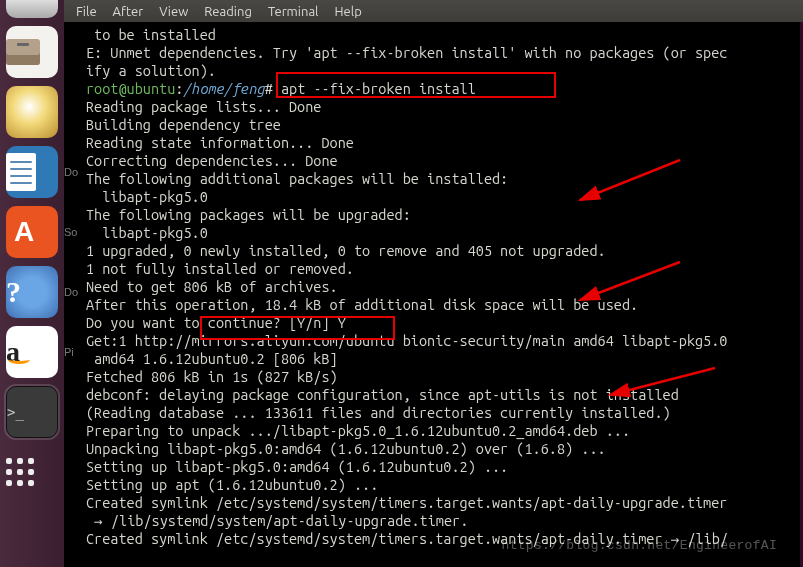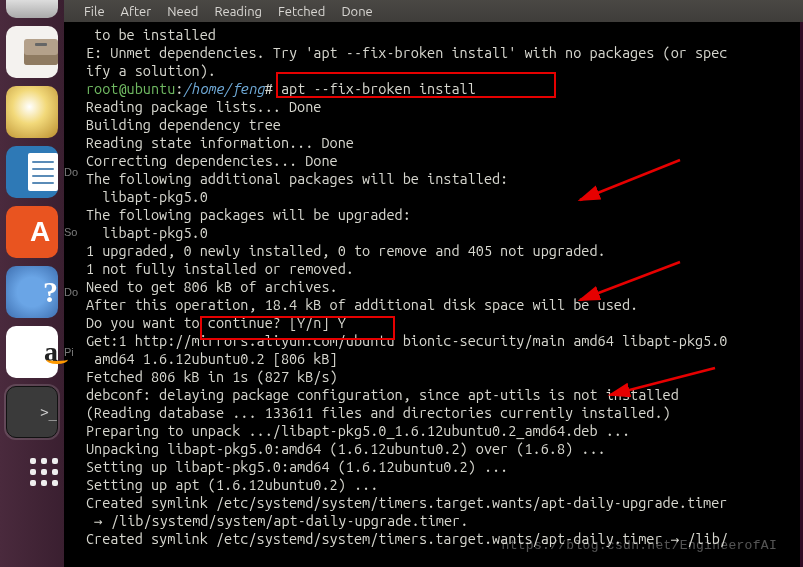--- a/index.html
+++ b/index.html
@@ -23,21 +23,21 @@
     align-items: center;
     padding-top: 0;
     z-index: 5;
   }
   .launcher-item {
     width: 52px; height: 52px;
     margin: 4px 0;
     border-radius: 10px;
     display: flex;
     align-items: center;
-    justify-content: flex-end;
+    justify-content: flex-start;
     font-size: 24px;
     position: relative;
   }
   .li-files   { background: #f4f2ef; }
   .li-rhythm  { background: radial-gradient(circle at 45% 40%, #fff 0%, #f2d97a 40%, #b98d2e 100%); }
   .li-writer  { background: #2e79b6; }
   .li-sw      { background: #e95420; }
   .li-help    { background: radial-gradient(circle, #6aa5e6 40%, #3e6fb0 100%); }
   .li-amazon  { background: #fff; }
   .li-term    { background: #2b2b2b; border:1px solid #111; }
@@ -69,21 +69,21 @@
 
   .menubar {
     position:absolute; left:64px; top:0;
     height:22px;
     width:739px;
     background: linear-gradient(#4a4844,#3f3d3a);
     color:#d9d7d3;
     font-family:"Ubuntu", sans-serif;
     font-size:13px;
     display:flex; align-items:center;
-    padding-left:20px;
+    padding-left:12px;
     gap:16px;
     z-index:4;
   }
   .menubar span{ cursor:default; }
 
   .terminal {
     position:absolute;
     left:64px; top:22px;
     width:736px;
     height:545px;
@@ -165,24 +165,24 @@
         <span></span>
         <span></span>
         <span></span>
     </div>
   </div>
 </div>
 
 <div class="menubar">
   <span>File</span>
   <span>After</span>
-  <span>Need</span>
+  <span>View</span>
   <span>Reading</span>
-  <span>Fetched</span>
-  <span>Done</span>
+  <span>Terminal</span>
+  <span>Help</span>
 </div>
 
 <div class="terminal" id="terminal"><span class="line"> to be installed</span><span class="line">E: Unmet dependencies. Try 'apt --fix-broken install' with no packages (or spec</span><span class="line">ify a solution).</span><span class="line"><span class="prompt-user">root@ubuntu</span><span>:</span><span class="prompt-path">/home/feng</span><span># </span><span>apt --fix-broken install</span></span><span class="line">Reading package lists... Done</span><span class="line">Building dependency tree</span><span class="line">Reading state information... Done</span><span class="line">Correcting dependencies... Done</span><span class="line">The following additional packages will be installed:</span><span class="line">  libapt-pkg5.0</span><span class="line">The following packages will be upgraded:</span><span class="line">  libapt-pkg5.0</span><span class="line">1 upgraded, 0 newly installed, 0 to remove and 405 not upgraded.</span><span class="line">1 not fully installed or removed.</span><span class="line">Need to get 806 kB of archives.</span><span class="line">After this operation, 18.4 kB of additional disk space will be used.</span><span class="line">Do you want to continue? [Y/n] Y</span><span class="line">Get:1 http://mirrors.aliyun.com/ubuntu bionic-security/main amd64 libapt-pkg5.0</span><span class="line"> amd64 1.6.12ubuntu0.2 [806 kB]</span><span class="line">Fetched 806 kB in 1s (827 kB/s)</span><span class="line">debconf: delaying package configuration, since apt-utils is not installed</span><span class="line">(Reading database ... 133611 files and directories currently installed.)</span><span class="line">Preparing to unpack .../libapt-pkg5.0_1.6.12ubuntu0.2_amd64.deb ...</span><span class="line">Unpacking libapt-pkg5.0:amd64 (1.6.12ubuntu0.2) over (1.6.8) ...</span><span class="line">Setting up libapt-pkg5.0:amd64 (1.6.12ubuntu0.2) ...</span><span class="line">Setting up apt (1.6.12ubuntu0.2) ...</span><span class="line">Created symlink /etc/systemd/system/timers.target.wants/apt-daily-upgrade.timer</span><span class="line"> → /lib/systemd/system/apt-daily-upgrade.timer.</span><span class="line">Created symlink /etc/systemd/system/timers.target.wants/apt-daily.timer → /lib/</span></div>
 
 <div class="highlight-box" id="hb1" style="left: 276px; top: 72px; width: 280px; height: 26px;"></div>
 <div class="highlight-box" id="hb2" style="left: 200px; top: 316px; width: 195px; height: 24px;"></div>
 
 <svg class="arrow" id="arrows" width="803" height="567" style="left:0;top:0">
   <defs>
     <marker id="ah" markerWidth="10" markerHeight="10" refX="8" refY="3" orient="auto">

